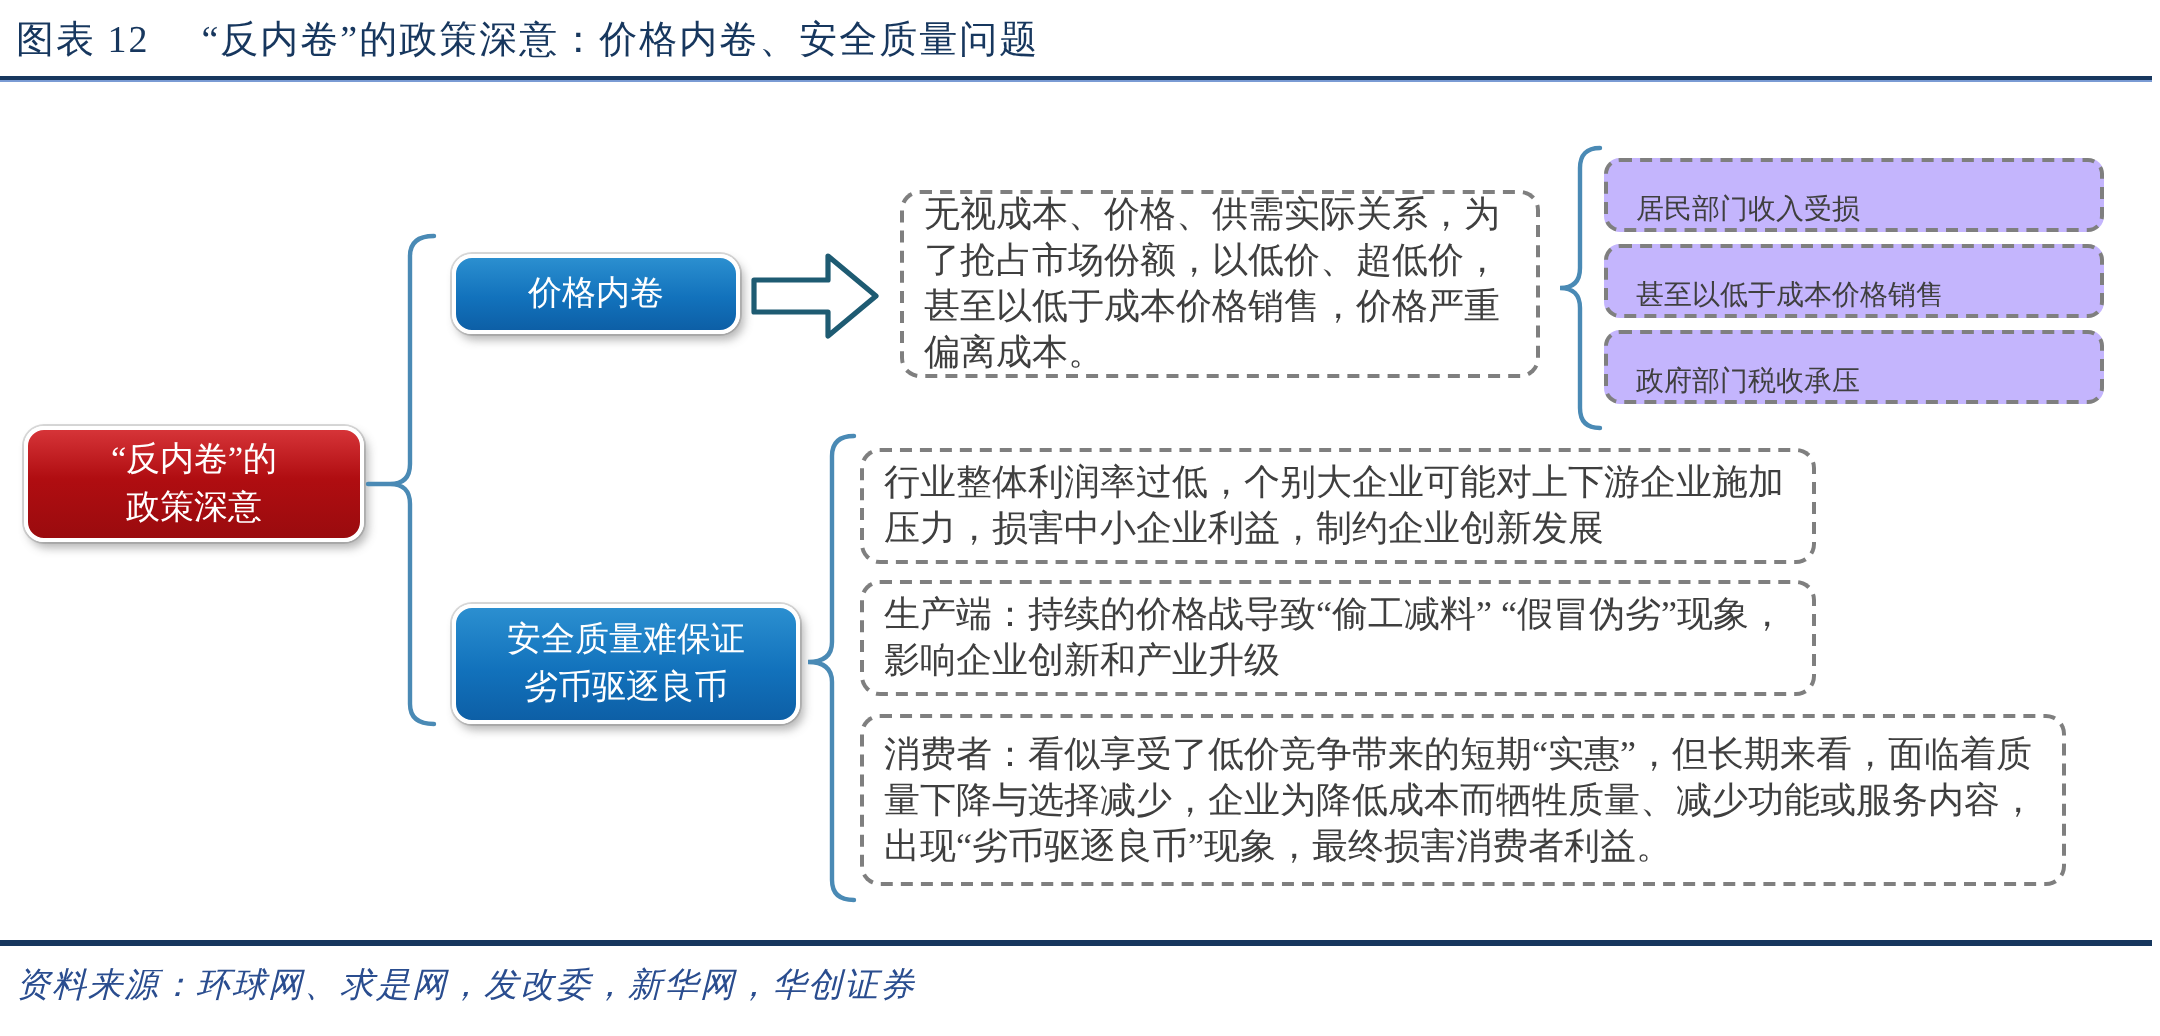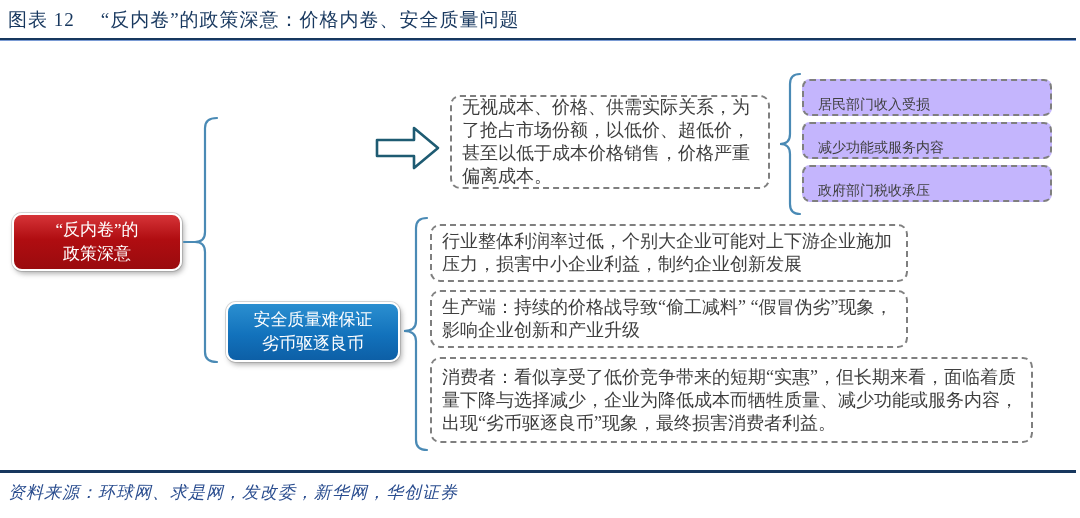--- a/index.html
+++ b/index.html
@@ -104,38 +104,41 @@
     <div>
       <div>“反内卷”的</div>
       <div>政策深意</div>
     </div>
   </div>
 
   <svg class="svg-abs" style="left:178px; top:112px;" width="44" height="258" viewBox="0 0 44 258">
     <path d="M39 6 Q27 6 27 16 L27 120 Q27 130 17 130 L6 130 M17 130 Q27 130 27 140 L27 240 Q27 250 39 250" fill="none" stroke="#4a8ab5" stroke-width="2.2" stroke-linecap="round"></path>
   </svg>
 
+  <div class="node node-blue" style="left:226px; top:127px; width:144px; height:40px;">
+    <div>价格内卷</div>
+  </div>
 
   <svg class="svg-abs" style="left:374px; top:125px;" width="68" height="46" viewBox="0 0 68 46">
     <path d="M3 15 L40 15 L40 3 L64 23 L40 43 L40 31 L3 31 Z" fill="#ffffff" stroke="#1e5b72" stroke-width="2.6" stroke-linejoin="round"></path>
   </svg>
 
   <div class="dashed-box" style="left:450px; top:95px; width:320px; height:94px;">
     <span>无视成本、价格、供需实际关系，为了抢占市场份额，以低价、超低价，甚至以低于成本价格销售，价格严重偏离成本。</span>
   </div>
 
   <svg class="svg-abs" style="left:774px; top:68px;" width="30" height="152" viewBox="0 0 30 152">
     <path d="M26 6 Q16 6 16 16 L16 66 Q16 76 6 76 Q16 76 16 86 L16 136 Q16 146 26 146" fill="none" stroke="#4a8ab5" stroke-width="2.2" stroke-linecap="round"></path>
   </svg>
 
   <div class="impact-box" style="left:802px; top:79px; width:250px; height:37px;">
     <span>居民部门收入受损</span>
   </div>
   <div class="impact-box" style="left:802px; top:122px; width:250px; height:37px;">
-    <span>减少功能或服务内容</span>
+    <span>甚至以低于成本价格销售</span>
   </div>
   <div class="impact-box" style="left:802px; top:165px; width:250px; height:37px;">
     <span>政府部门税收承压</span>
   </div>
 
   <div class="node node-blue" style="left:226px; top:302px; width:174px; height:60px;">
     <div>
       <div>安全质量难保证</div>
       <div>劣币驱逐良币</div>
     </div>

